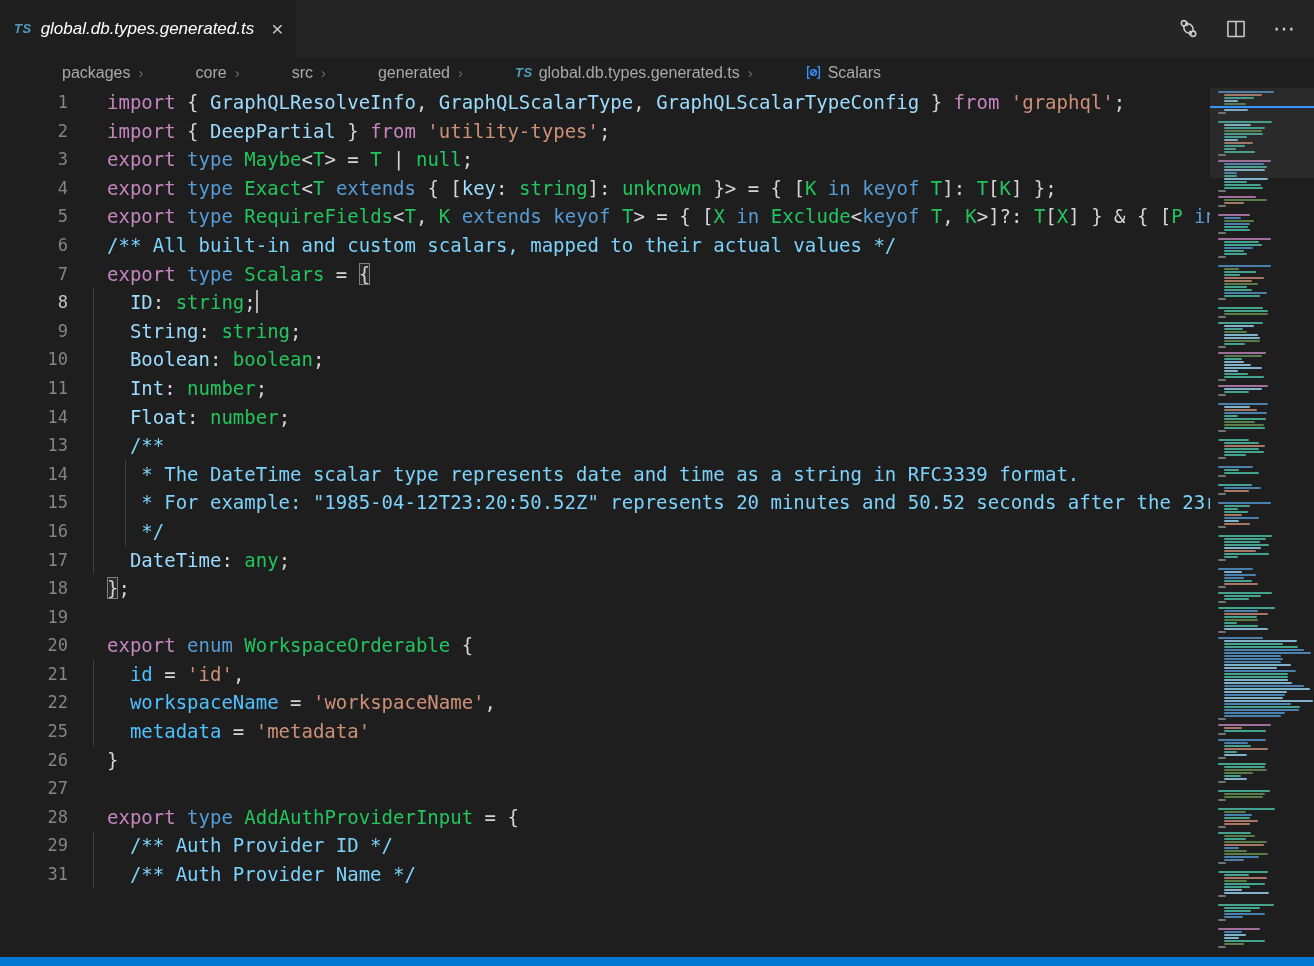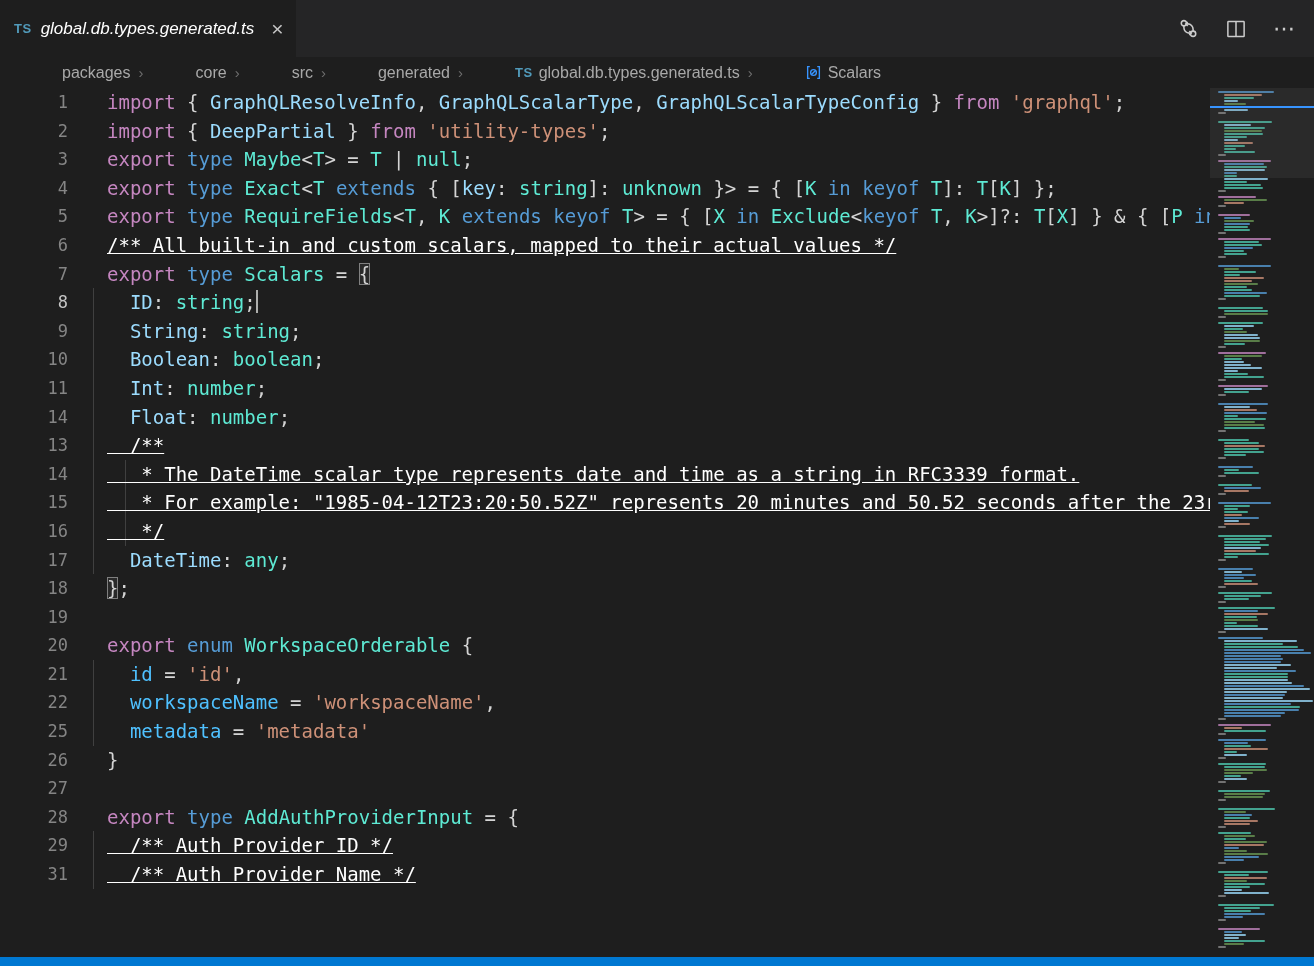--- a/index.html
+++ b/index.html
@@ -2,21 +2,21 @@
 <html><head>
 <meta charset="utf-8">
 <style>
   * { margin:0; padding:0; box-sizing:border-box; }
   html,body { width:1314px; height:966px; overflow:hidden; background:#1E1E1E;
               font-family:"Liberation Sans", sans-serif; }
 
   
   .tabbar { height:57px; background:#252526; display:flex; align-items:stretch; }
   .tab { background:#1E1E1E; display:flex; align-items:center; padding:0 12px 0 14px; gap:9px; }
-  .ts-icon { color:#519ABA; font-weight:bold; font-size:13px; letter-spacing:0.5px; }
+  .ts-icon { color:#519ABA; font-weight:bold; font-size:13px; letter-spacing:0.5px;font-style:italic; }
   .tab-title { color:#FFFFFF; font-style:italic; font-size:17px; white-space:nowrap; }
   .tab-close { color:#C5C5C5; font-size:21px; line-height:21px; margin-left:8px; cursor:pointer; }
   .tab-actions { margin-left:auto; display:flex; align-items:center; gap:27px; padding-right:18px; color:#CCCCCC; }
   .tab-actions .act { display:flex; align-items:center; cursor:pointer; }
   .more-glyph { font-size:22px; letter-spacing:1px; line-height:10px; }
 
   
   .breadcrumb { height:31px; background:#1E1E1E; display:flex; align-items:center;
                 padding-left:18px; gap:7px; font-size:16px; color:#A9A9A9; white-space:nowrap; }
   .crumb { cursor:pointer;margin-left:44px; }
@@ -31,25 +31,25 @@
   .ln { position:absolute; left:0; top:0; width:68px; text-align:right;
         color:#858585; font-size:17px; }
   .ln.act { color:#C6C6C6; }
   .guide { position:absolute; top:0; height:100%; width:1px; background:#404040; }
   .guide.g0 { left:93px; }
   .guide.g1 { left:125px; }
   .ct { position:absolute; left:107px; top:0; }
 
   .tk-k { color:#C586C0; }
   .tk-b { color:#569CD6; }
-  .tk-t { color:#5eead4; }
+  .tk-t { color:#22c55e; }
   .tk-v { color:#9CDCFE; }
   .tk-e { color:#4FC1FF; }
   .tk-s { color:#CE9178; }
-  .tk-c { color:#ffffff;text-decoration:underline; }
+  .tk-c { color:#7dd3fc; }
   .tk-p { color:#D4D4D4; }
   .m { outline:1px solid #808080; outline-offset:-1px; background:rgba(120,120,120,0.12); }
 
   .cursor { display:inline-block; width:2px; height:23px; background:#AEAFAD; vertical-align:-4px; }
 
   
   .minimap { position:absolute; top:0; right:0; bottom:0; width:104px; background:#1E1E1E;
              overflow:hidden; padding-left:6px; }
   .mm-row { height:2px; margin-bottom:1px; border-radius:1px; opacity:0.78; }
   .mm-slider { position:absolute; top:0; left:0; right:0; background:rgba(121,121,121,0.13); pointer-events:none; }

